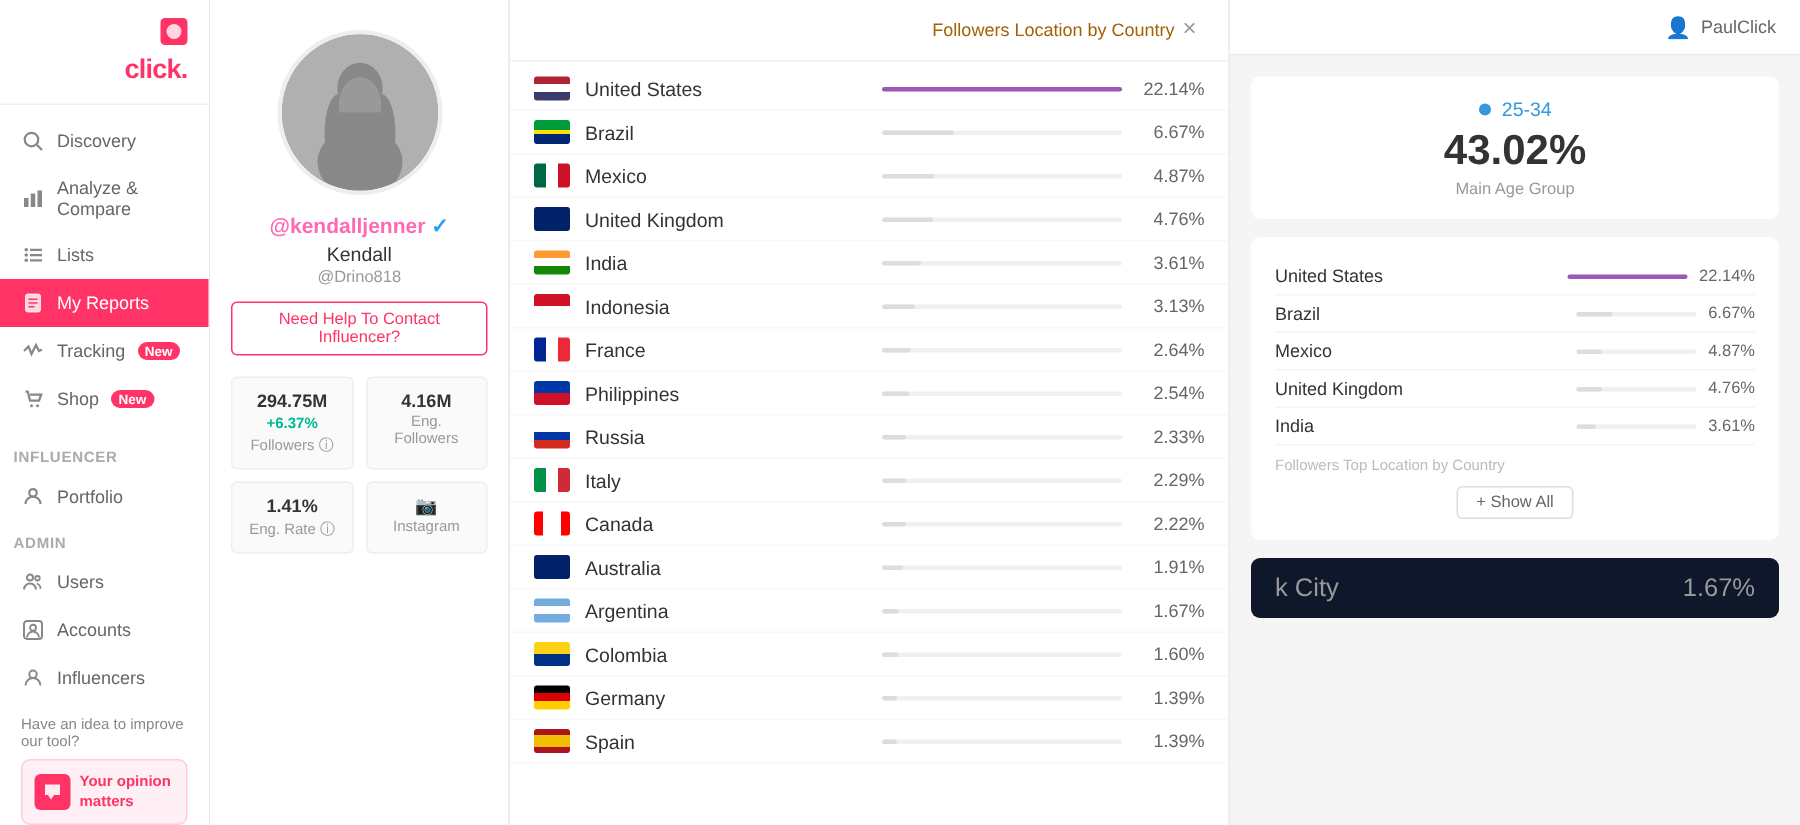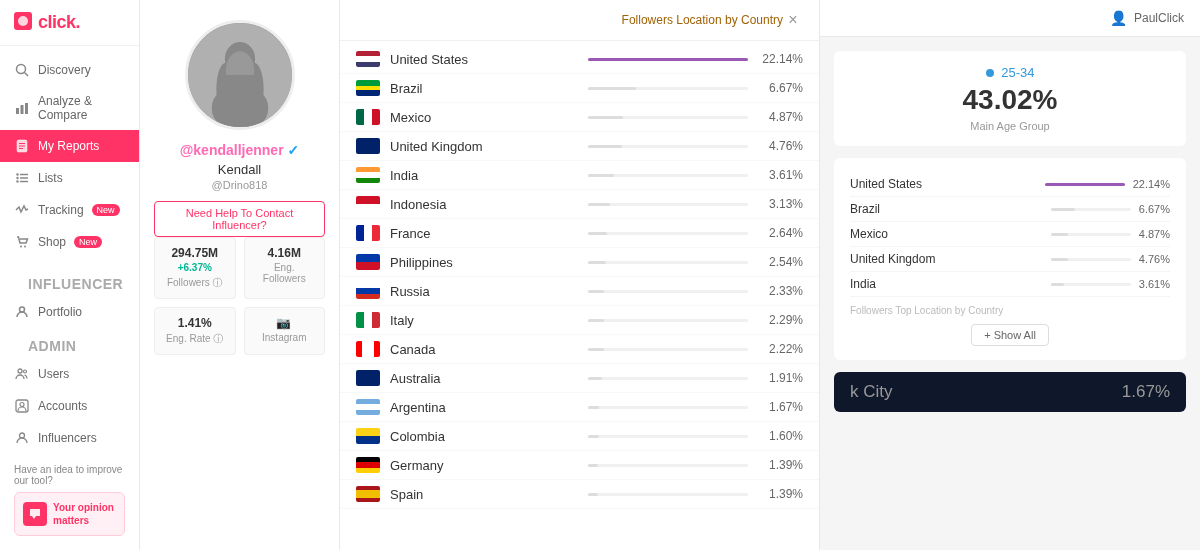--- a/index.html
+++ b/index.html
@@ -11,41 +11,41 @@
       background: #fff;
       border-right: 1px solid #e8e8e8;
       display: flex;
       flex-direction: column;
       height: 550px;
       overflow-y: auto;
     }
     .sidebar-logo {
       padding: 12px 14px;
       border-bottom: 1px solid #f0f0f0;
-      display: flex; align-items: flex-start; gap: 6px;
+      display: flex; align-items: flex-end; gap: 6px; flex-direction: column;
     }
     .sidebar-logo .logo-icon {
       width: 18px; height: 18px; background: #ff3366; border-radius: 3px; display: flex; align-items: center; justify-content: center;
     }
     .sidebar-logo .logo-text {
       font-size: 18px; font-weight: 700; color: #ff3366; letter-spacing: -0.5px;
     }
     .sidebar-nav { padding: 8px 0; }
     .nav-item {
       display: flex; align-items: center; gap: 8px;
       padding: 8px 14px; cursor: pointer; color: #666; font-size: 12px;
       transition: background 0.15s;
     }
     .nav-item.active { background: #ff3366; color: #fff; }
     .nav-item .nav-icon { width: 16px; height: 16px; display: flex; align-items: center; justify-content: center; flex-shrink: 0; }
     .badge-new {
-      font-size: 9px; background: #ff3366; color: #fff; border-radius: 8px; padding: 1px 5px; font-weight: 400;
+      font-size: 9px; background: #ff3366; color: #fff; border-radius: 8px; padding: 1px 5px; font-weight: 700;
     }
     .section-label {
-      padding: 10px 28px 4px; font-size: 14px; color: #aaa; font-weight: 600; text-transform: uppercase; letter-spacing: 0.5px;
+      padding: 10px 9px 4px; font-size: 10px; color: #aaa; font-weight: 600; text-transform: uppercase; letter-spacing: 0.5px;
     }
     .opinion-box {
       background: #fff0f5; border: 1px solid #ffccd8; border-radius: 6px; padding: 8px;
       display: flex; align-items: center; gap: 6px; cursor: pointer;
     }
     .opinion-icon { width: 24px; height: 24px; background: #ff3366; border-radius: 4px; display: flex; align-items: center; justify-content: center; flex-shrink: 0; }
     .opinion-text { font-size: 10px; color: #ff3366; font-weight: 600; line-height: 1.3; }
     .improve-label { font-size: 10px; color: #888; margin-bottom: 6px; }
 
     
@@ -74,21 +74,21 @@
     .profile-username {
       font-size: 14px; font-weight: 700; color: #ff69b4;
       display: flex; align-items: center; gap: 4px; margin-bottom: 4px;
     }
     .verified-icon { color: #1da1f2; font-size: 14px; }
     .profile-name { font-size: 13px; color: #333; font-weight: 500; margin-bottom: 2px; }
     .profile-handle { font-size: 11px; color: #999; margin-bottom: 10px; }
     .contact-btn {
       border: 1px solid #ff3366; color: #ff3366; background: #fff;
       border-radius: 4px; padding: 5px 10px; font-size: 11px; cursor: pointer;
-      width: 100%; text-align: center; margin-bottom: 0;
+      width: 100%; text-align: center; margin-bottom: 14px;
     }
     .stats-grid {
       display: grid; grid-template-columns: 1fr 1fr; gap: 8px; width: 100%;
     }
     .stat-box {
       background: #fafafa; border: 1px solid #eee; border-radius: 4px;
       padding: 8px; text-align: center;
     }
     .stat-value { font-size: 12px; font-weight: 700; color: #333; }
     .stat-value .positive { color: #00b894; font-size: 10px; }
@@ -215,43 +215,43 @@
     <div class="nav-item">
       <div class="nav-icon">
         <svg width="14" height="14" viewBox="0 0 14 14" fill="none">
             <rect x="1" y="7" width="3" height="6" fill="#888"></rect>
             <rect x="5.5" y="4" width="3" height="9" fill="#888"></rect>
             <rect x="10" y="2" width="3" height="11" fill="#888"></rect>
           </svg>
       </div>
       <span>Analyze &amp; Compare</span>
     </div>
-    <div class="nav-item active">
-      <div class="nav-icon">
-        <svg width="14" height="14" viewBox="0 0 14 14" fill="none">
-            <rect x="2" y="1" width="10" height="12" rx="1.5" fill="white" fill-opacity="0.8" stroke="white" stroke-width="0.5"></rect>
-            <line x1="4" y1="4.5" x2="10" y2="4.5" stroke="#ff3366" stroke-width="1"></line>
-            <line x1="4" y1="7" x2="10" y2="7" stroke="#ff3366" stroke-width="1"></line>
-            <line x1="4" y1="9.5" x2="8" y2="9.5" stroke="#ff3366" stroke-width="1"></line>
-          </svg>
-      </div>
-      <span>My Reports</span>
-    </div>
     <div class="nav-item">
       <div class="nav-icon">
         <svg width="14" height="14" viewBox="0 0 14 14" fill="none">
             <line x1="5" y1="3.5" x2="13" y2="3.5" stroke="#888" stroke-width="1.5"></line>
             <line x1="5" y1="7" x2="13" y2="7" stroke="#888" stroke-width="1.5"></line>
             <line x1="5" y1="10.5" x2="13" y2="10.5" stroke="#888" stroke-width="1.5"></line>
             <circle cx="2.5" cy="3.5" r="1.2" fill="#888"></circle>
             <circle cx="2.5" cy="7" r="1.2" fill="#888"></circle>
             <circle cx="2.5" cy="10.5" r="1.2" fill="#888"></circle>
           </svg>
       </div>
       <span>Lists</span>
+    </div>
+    <div class="nav-item active">
+      <div class="nav-icon">
+        <svg width="14" height="14" viewBox="0 0 14 14" fill="none">
+            <rect x="2" y="1" width="10" height="12" rx="1.5" fill="white" fill-opacity="0.8" stroke="white" stroke-width="0.5"></rect>
+            <line x1="4" y1="4.5" x2="10" y2="4.5" stroke="#ff3366" stroke-width="1"></line>
+            <line x1="4" y1="7" x2="10" y2="7" stroke="#ff3366" stroke-width="1"></line>
+            <line x1="4" y1="9.5" x2="8" y2="9.5" stroke="#ff3366" stroke-width="1"></line>
+          </svg>
+      </div>
+      <span>My Reports</span>
     </div>
     <div class="nav-item">
       <div class="nav-icon">
         <svg width="14" height="14" viewBox="0 0 14 14" fill="none">
             <polyline points="1,7 4,4 6,9 9,3 11,7 13,6" stroke="#888" stroke-width="1.5" fill="none"></polyline>
           </svg>
       </div>
       <span>Tracking</span>
       <span class="badge-new">New</span>
     </div>

